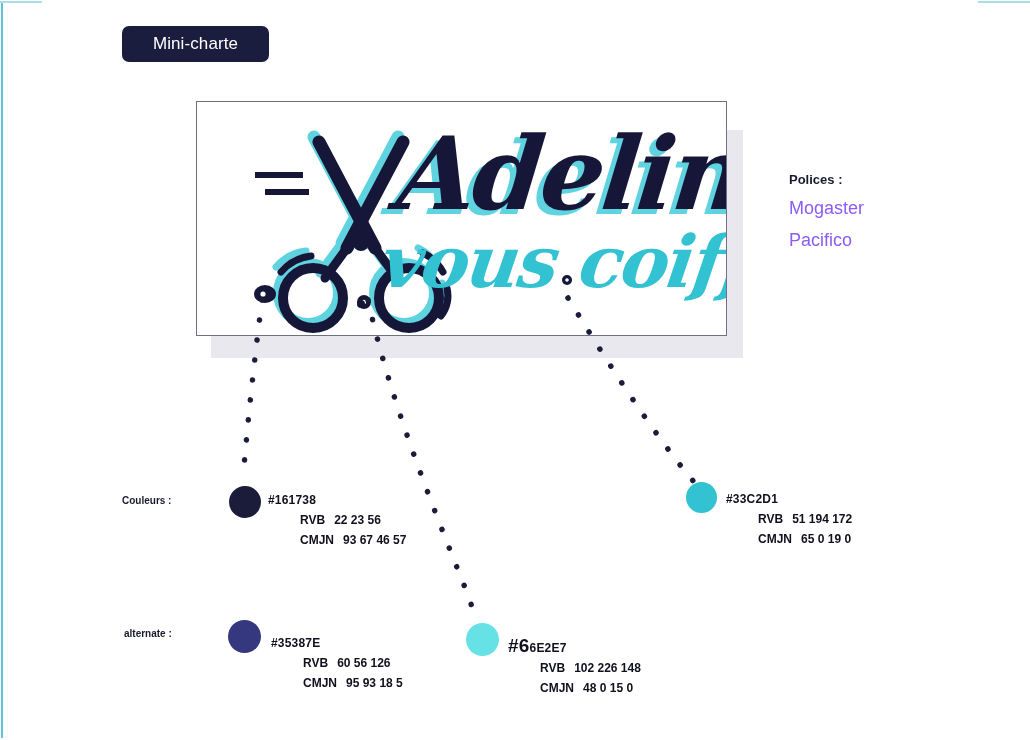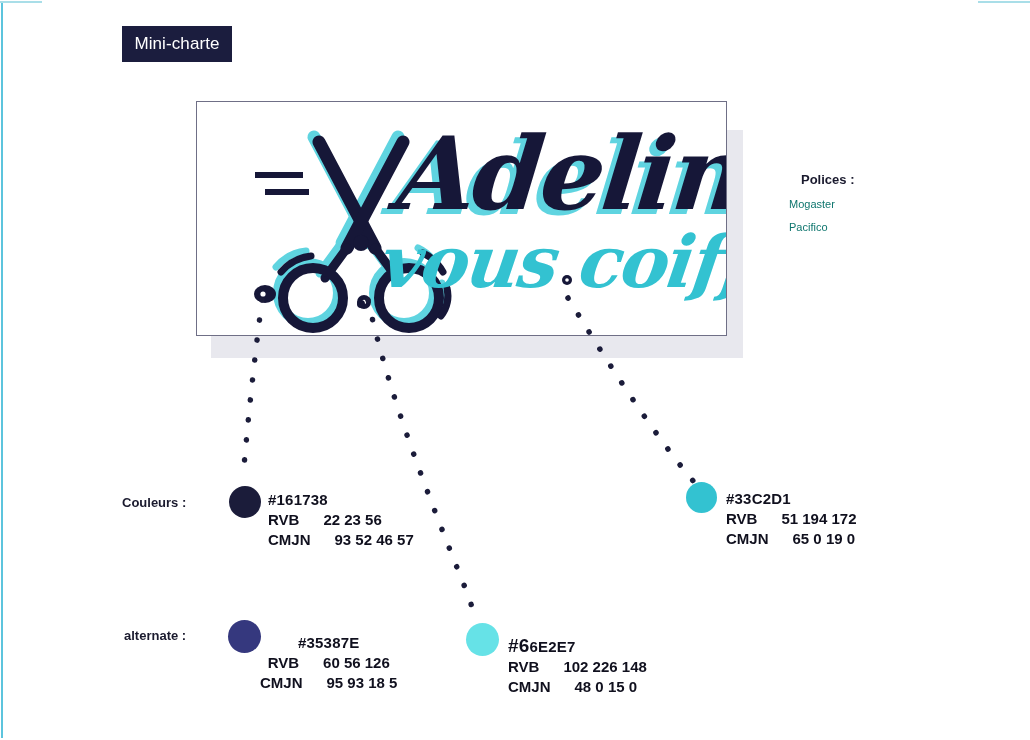--- a/index.html
+++ b/index.html
@@ -33,28 +33,29 @@
     position: absolute;
     right: 0; top: 1px;
     width: 52px; height: 2px;
     background: #a9dee8;
   }
 
   
   .title-tab {
     position: absolute;
     left: 122px; top: 26px;
-    width: 110px; height: 36px;
+    width: 147px; height: 36px;
     background: #1b1d3e;
     color: #ffffff;
     font-size: 17px;
     display: flex;
     align-items: center;
     justify-content: center;
     letter-spacing: .1px;
+    border-radius: 7px;
   }
 
   
   .logo-shadow {
     position: absolute;
     left: 211px; top: 130px;
     width: 532px; height: 228px;
     background: #e8e8ee;
   }
   .logo-frame {
@@ -71,63 +72,62 @@
   
   .fonts-block {
     position: absolute;
     left: 789px; top: 172px;
     color: #1a1a2e;
   }
   .fonts-title {
     font-size: 13px;
     font-weight: bold;
     margin-bottom: 11px;
-    margin-left: 12px;
   }
   .font-name {
-    font-size: 11px;
+    font-size: 18px;
     font-weight: normal;
-    color: #0f766e;
+    color: #8b5cf6;
     margin-bottom: 11px;
   }
 
   
   .connectors {
     position: absolute;
     left: 0; top: 0;
     width: 1030px; height: 740px;
     pointer-events: none;
   }
 
   
   .row-label {
     position: absolute;
-    font-size: 13px;
+    font-size: 10px;
     font-weight: bold;
     color: #1a1a2e;
   }
   .label-couleurs { left: 122px; top: 495px; }
   .label-alternate { left: 124px; top: 628px; }
 
   .swatch {
     position: absolute;
     border-radius: 50%;
   }
   .swatch-info {
     position: absolute;
-    font-size: 15px;
+    font-size: 12px;
     font-weight: bold;
     color: #10101e;
     line-height: 20px;
     white-space: nowrap;
   }
   .swatch-hex { letter-spacing: .2px; }
   .swatch-hex.big-hash::first-letter { font-size: 19px; }
-  .kv-key { display: inline-block; }
-  .kv-val { margin-left: 24px; }
+  .kv-key { display: inline-block; margin-left: 32px; }
+  .kv-val { margin-left: 9px; }
 </style>
 </head>
 <body>
 
 <div class="edge-left"></div>
 <div class="edge-top-left"></div>
 <div class="edge-top-right"></div>
 
 <div class="title-tab">Mini-charte</div>
 
@@ -205,39 +205,39 @@
 
 <div class="row-label label-couleurs">Couleurs :</div>
 
 <div class="swatch" style="left:229px; top:486px; width:32px; height:32px; background:#1b1c3a;"></div>
 <div class="swatch-info" style="left:268px; top:490px;">
   <div class="swatch-hex">#161738</div>
   <div>
     <span class="kv-key">RVB</span><span class="kv-val">22 23 56</span>
   </div>
   <div>
-    <span class="kv-key">CMJN</span><span class="kv-val">93 52 46 57</span>
+    <span class="kv-key">CMJN</span><span class="kv-val">93 67 46 57</span>
   </div>
 </div>
 
 <div class="swatch" style="left:686px; top:482px; width:31px; height:31px; background:#33c2d1;"></div>
 <div class="swatch-info" style="left:726px; top:489px;">
   <div class="swatch-hex">#33C2D1</div>
   <div>
     <span class="kv-key">RVB</span><span class="kv-val">51 194 172</span>
   </div>
   <div>
     <span class="kv-key">CMJN</span><span class="kv-val">65 0 19 0</span>
   </div>
 </div>
 
 <div class="row-label label-alternate">alternate :</div>
 
 <div class="swatch" style="left:228px; top:620px; width:33px; height:33px; background:#35387e;"></div>
-<div class="swatch-info" style="left:260px; top:633px;text-align:center;">
+<div class="swatch-info" style="left:271px; top:633px;">
   <div class="swatch-hex">#35387E</div>
   <div>
     <span class="kv-key">RVB</span><span class="kv-val">60 56 126</span>
   </div>
   <div>
     <span class="kv-key">CMJN</span><span class="kv-val">95 93 18 5</span>
   </div>
 </div>
 
 <div class="swatch" style="left:466px; top:623px; width:33px; height:33px; background:#66e2e7;"></div>

